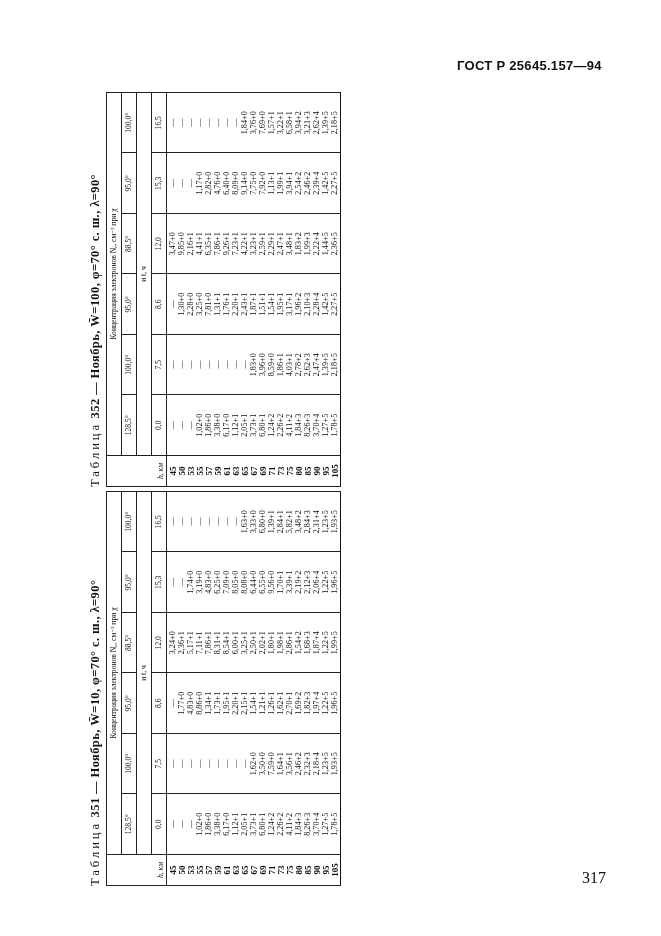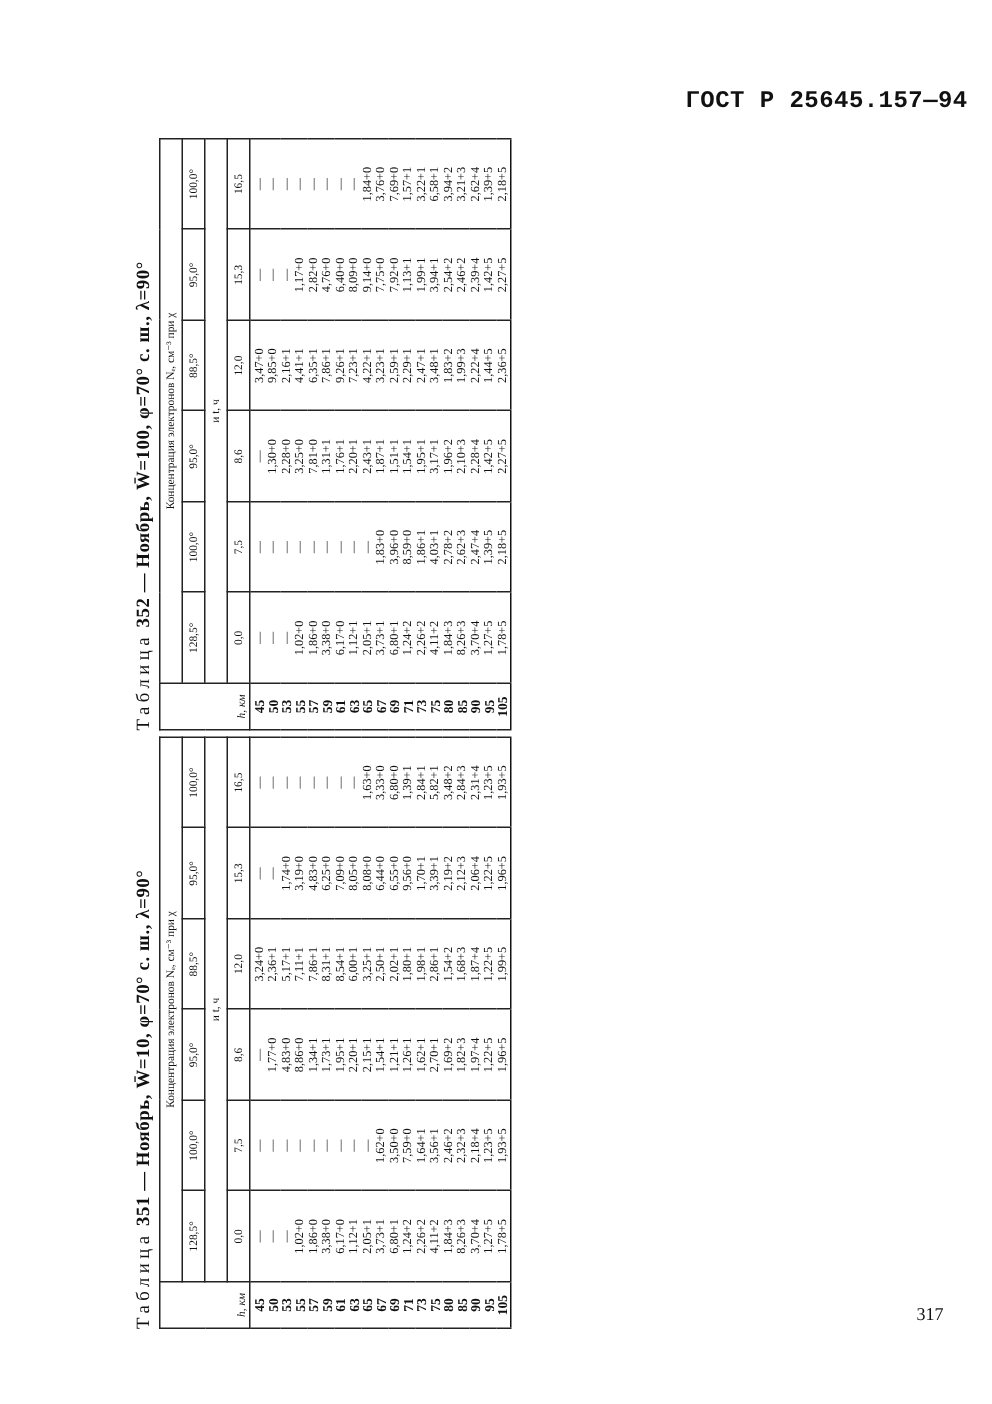--- a/index.html
+++ b/index.html
@@ -1,25 +1,25 @@
 <!DOCTYPE html>
 <html><head>
 <meta charset="utf-8">
 <style>
   html, body { margin: 0; padding: 0; }
   body {
     width: 661px; height: 936px; background: #ffffff; position: relative; overflow: hidden;
     font-family: "Liberation Serif", "DejaVu Serif", serif; color: #111;
   }
   .header-code {
-    position: absolute; left: 457px; top: 58px; font-family: Liberation Mono, monospace;
-    font-weight: bold; font-size: 16px; letter-spacing: 0.3px;
+    position: absolute; left: 457px; top: 58px; font-family: Liberation Sans, sans-serif;
+    font-weight: bold; font-size: 13px; letter-spacing: 0.3px;
   }
   .page-number {
-    position: absolute; left: 582px; top: 869px; font-size: 12px; margin-left: 29px;
+    position: absolute; left: 582px; top: 869px; font-size: 16px;
   }
   
   .rot-wrap {
     position: absolute; width: 395px; height: 255px;
     transform-origin: top left; transform: rotate(-90deg);
   }
   .rot-352 { left: 88px; top: 487px; }
   .rot-351 { left: 88px; top: 886px; }
   .tbl-title {
     font-size: 12.5px; font-weight: bold; white-space: nowrap; letter-spacing: 0.4px; height: 18px;

